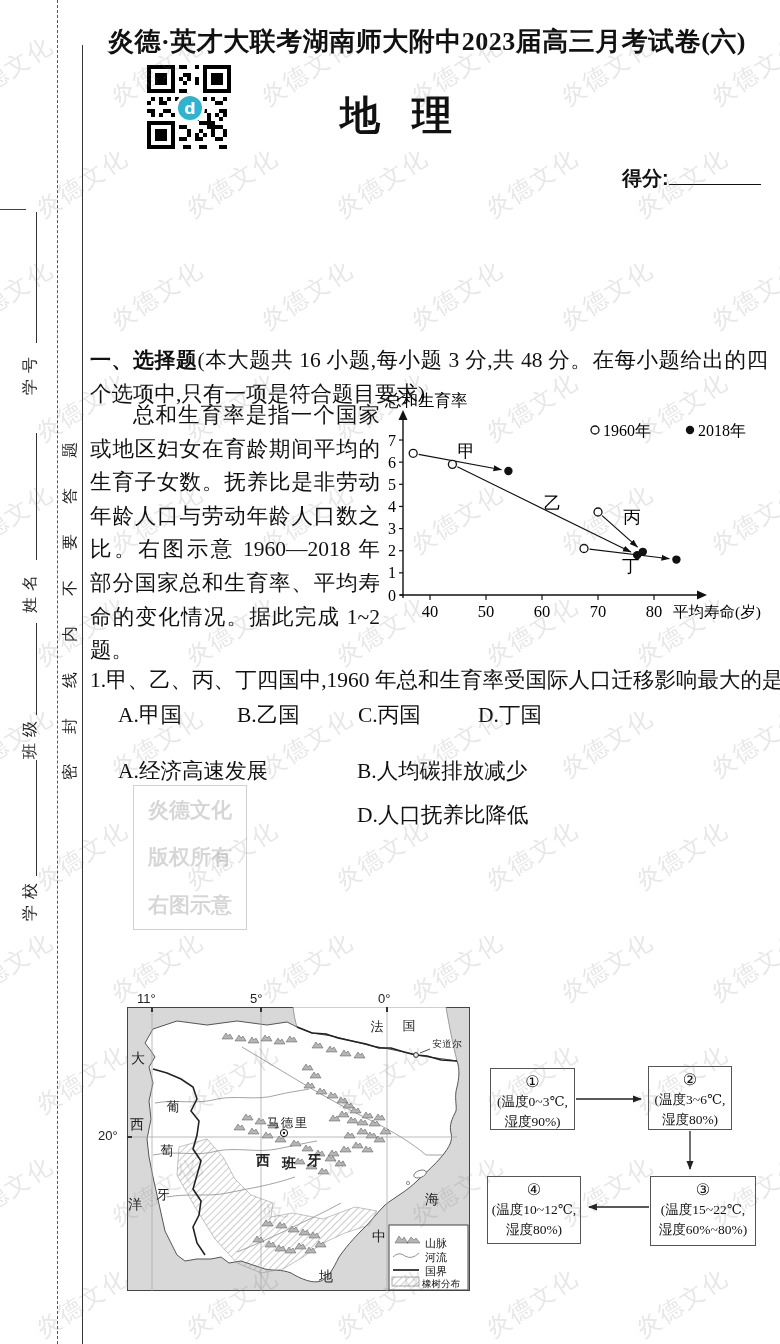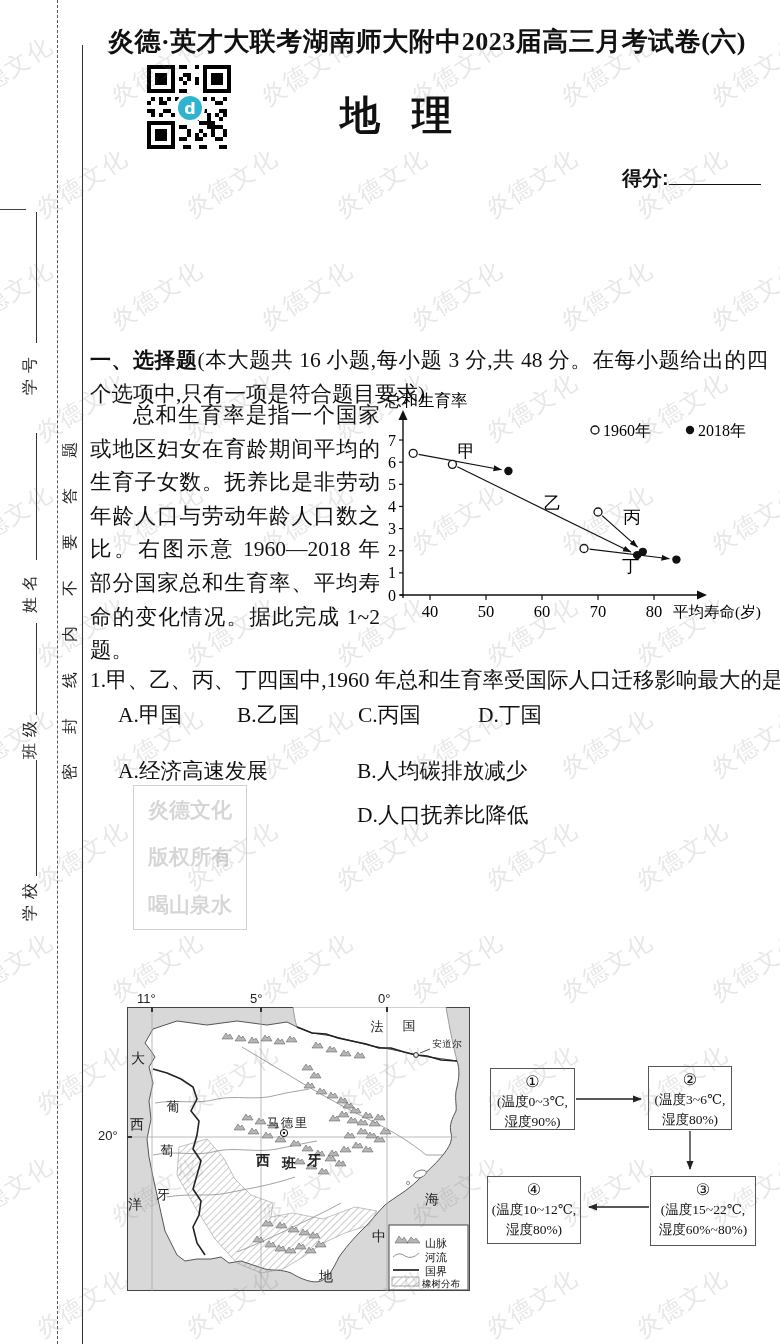--- a/index.html
+++ b/index.html
@@ -59,21 +59,21 @@
   svg text{font-family:"Liberation Serif","DejaVu Serif",serif;}
 </style>
 </head>
 <body>
 
 <div id="page">
 
   <div class="copy-box">
     <span>炎德文化</span>
     <span>版权所有</span>
-    <span>喝山泉水</span>
+    <span>右图示意</span>
   </div>
 
   <div class="vline-dashed"></div>
   <div class="vline-solid"></div>
   <div class="fold-tick"></div>
 
   <div class="side-label" style="left:30px;top:373px;">学号</div>
   <div class="side-label" style="left:30px;top:591px;">姓名</div>
   <div class="side-label" style="left:30px;top:737px;">班级</div>
   <div class="side-label" style="left:30px;top:899px;">学校</div>

